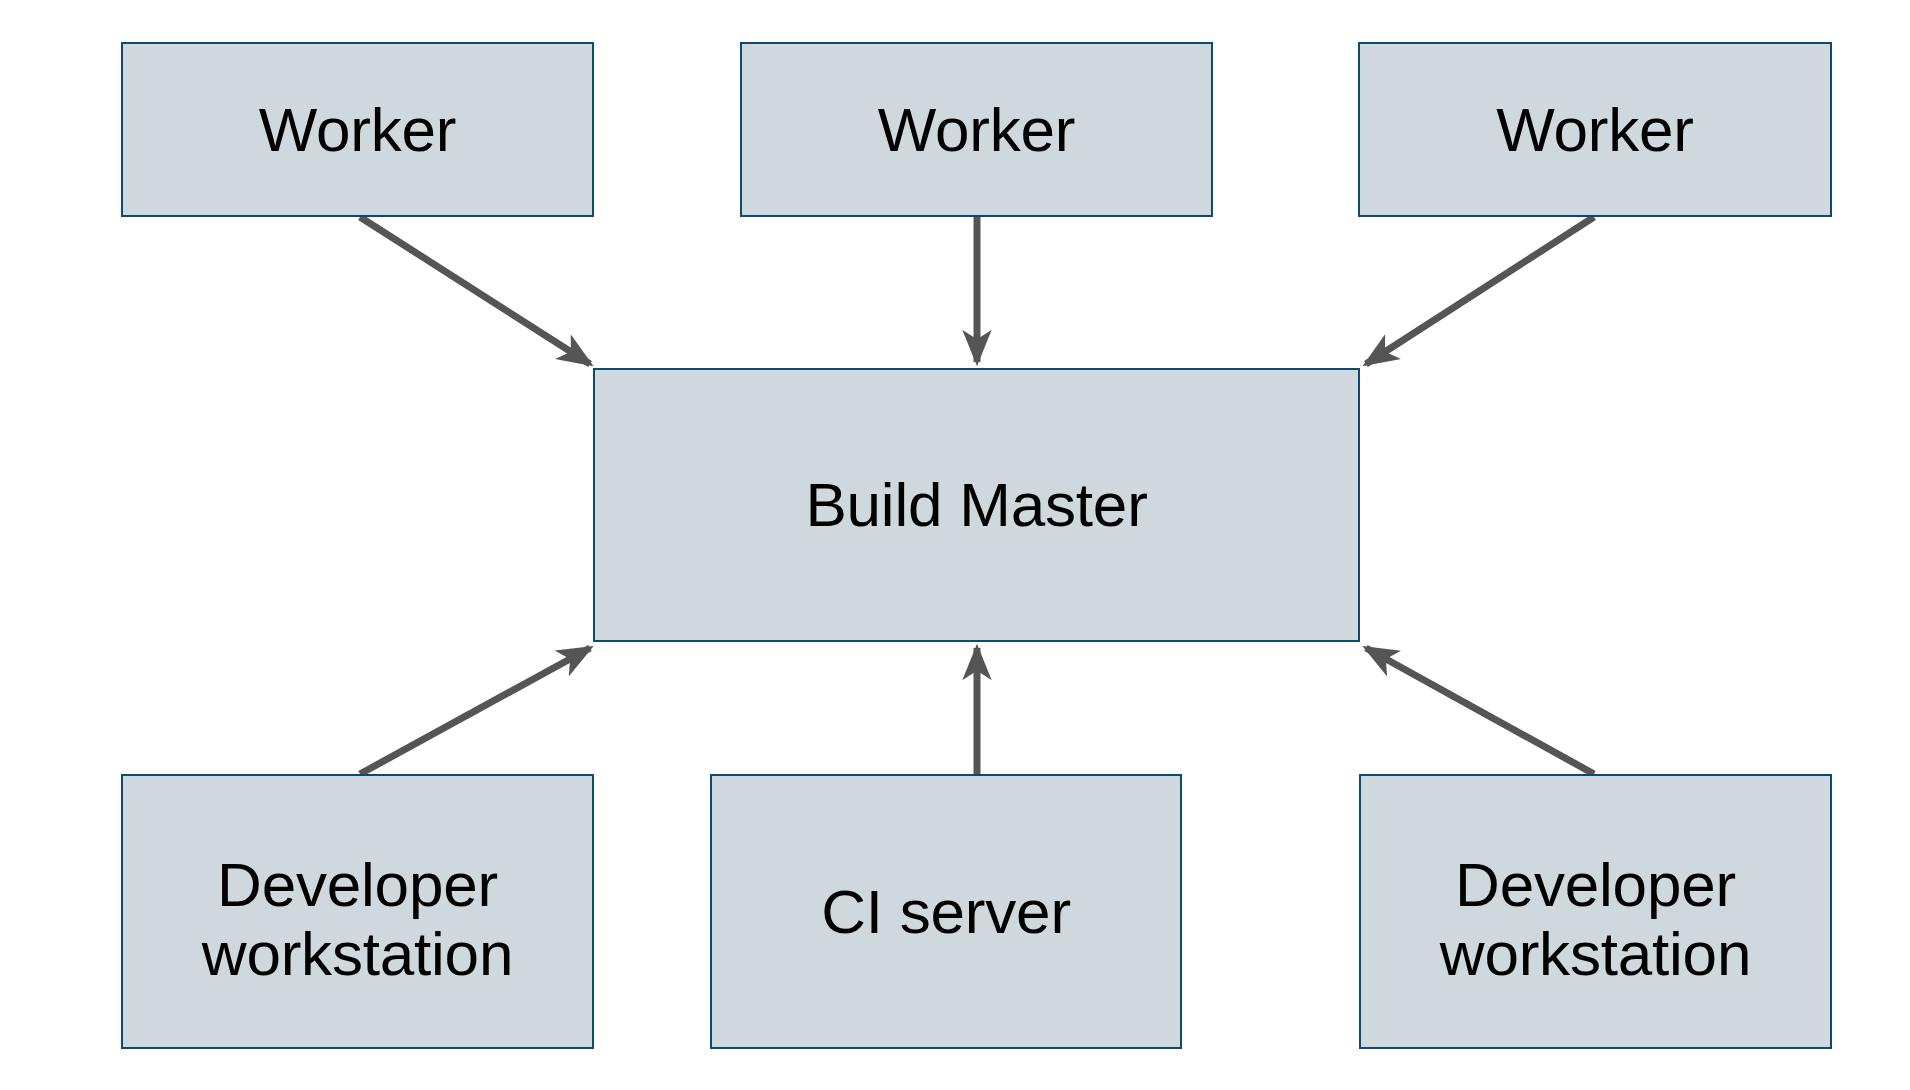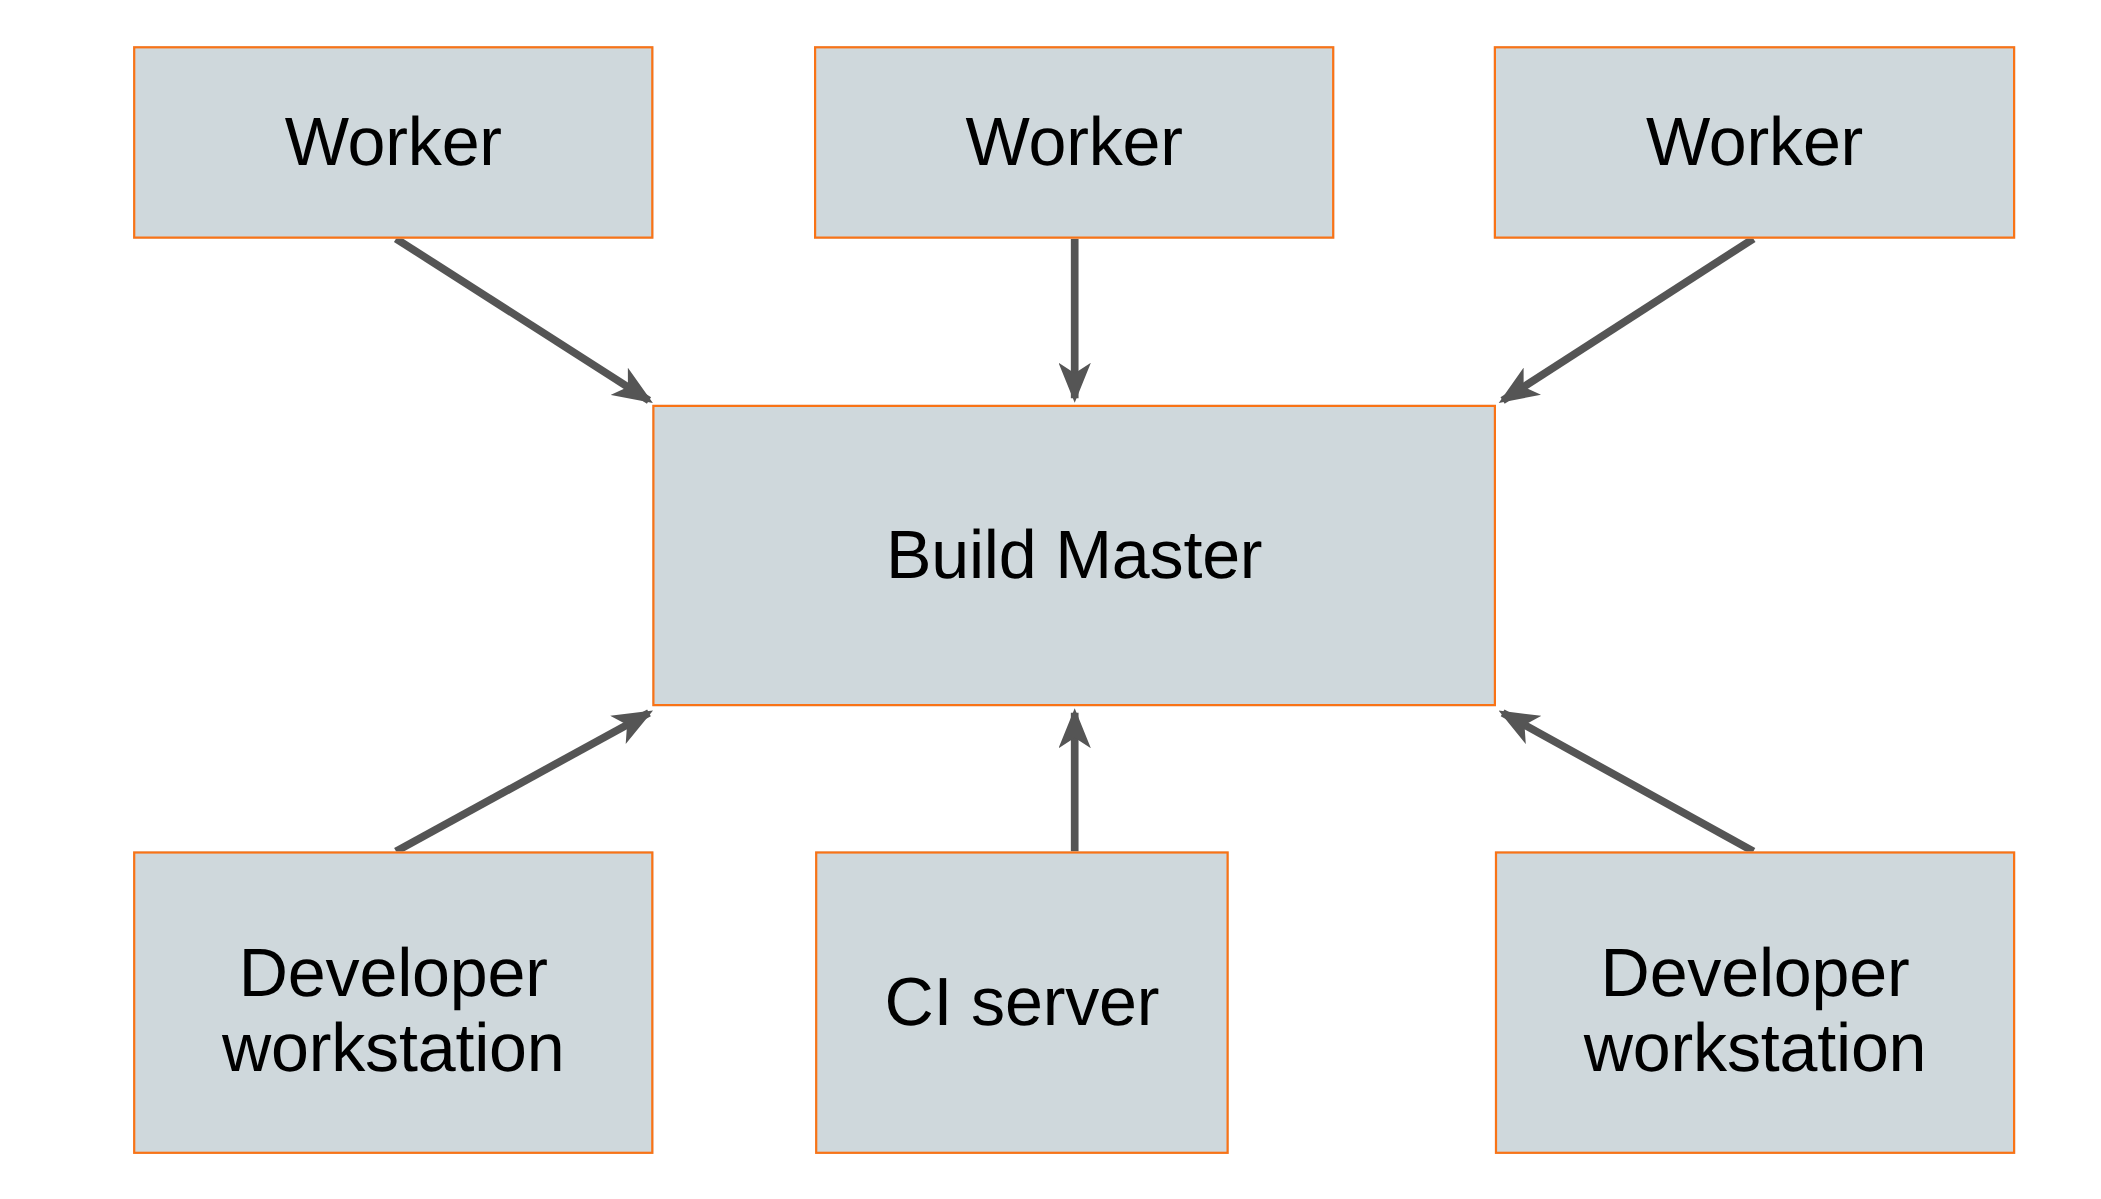--- a/index.html
+++ b/index.html
@@ -23,21 +23,21 @@
     left: 0;
     top: 0;
     width: 1910px;
     height: 1090px;
     pointer-events: none;
   }
   .node {
     position: absolute;
     box-sizing: border-box;
     background: #cfd8dc;
-    border: 2px solid #f97316;
+    border: 2px solid #0c4a6e;
     display: flex;
     align-items: center;
     justify-content: center;
     text-align: center;
   }
   .node-label {
     color: #000000;
     font-family: "Liberation Sans", sans-serif;
     font-weight: 400;
     line-height: 1.12;
@@ -48,21 +48,21 @@
   .size-master   { font-size: 62px; }
   .size-station  { font-size: 62px; margin-top: 15px; }
   .size-ci       { font-size: 62px; }
 
   
   #node-worker-1      { left: 121px;  top: 42px;  width: 473px; height: 175px; }
   #node-worker-2      { left: 740px;  top: 42px;  width: 473px; height: 175px; }
   #node-worker-3      { left: 1358px; top: 42px;  width: 474px; height: 175px; }
   #node-build-master  { left: 593px;  top: 368px; width: 767px; height: 274px; }
   #node-dev-left      { left: 121px;  top: 774px; width: 473px; height: 275px; }
-  #node-ci-server     { left: 741px;  top: 774px; width: 376px; height: 275px; }
+  #node-ci-server     { left: 710px;  top: 774px; width: 472px; height: 275px; }
   #node-dev-right     { left: 1359px; top: 774px; width: 473px; height: 275px; }
 </style>
 </head>
 <body>
 
 <div id="canvas">
 
   <svg id="edge-layer" viewBox="0 0 1910 1090" width="1910" height="1090" xmlns="http://www.w3.org/2000/svg">
     <defs>
       <marker id="arrowhead" markerWidth="5.2" markerHeight="4.2" refX="4.6" refY="2.1" orient="auto" markerUnits="strokeWidth">

